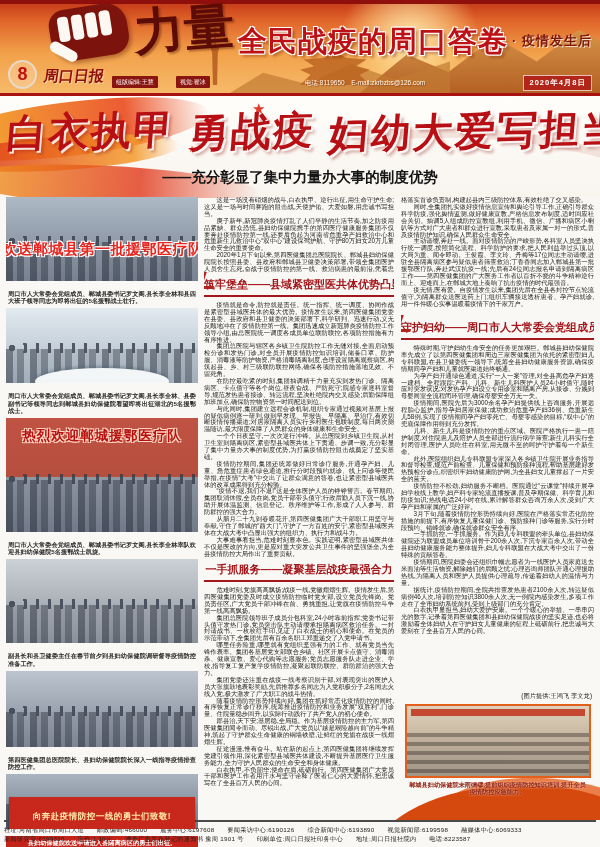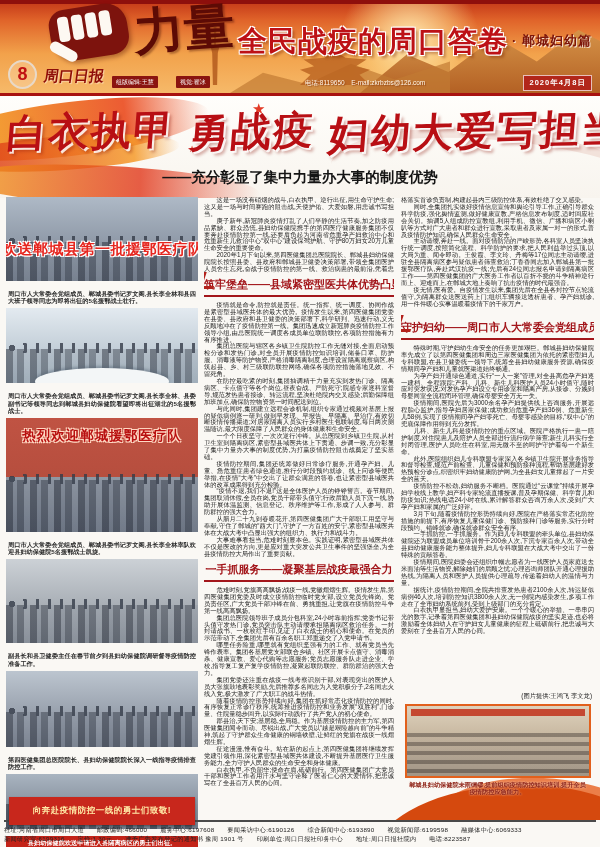--- a/index.html
+++ b/index.html
@@ -86,21 +86,21 @@
   .ph4{height:84px;background:linear-gradient(180deg,#ccd1d6,#8c939c);}
   .ph5{height:76px;background:linear-gradient(180deg,#bcc5cf,#7c8492);}
   .ph6{height:55px;background:linear-gradient(180deg,#a9b4c0,#6f7987);}
   .overlay-banner{position:absolute;left:-4px;bottom:26%;z-index:2;font-size:15px;font-weight:bold;
     color:#e6261f;white-space:nowrap;letter-spacing:.5px;
     text-shadow:1px 1px 0 #fff,-1px -1px 0 #fff,1px -1px 0 #fff,-1px 1px 0 #fff;}
   .banner3{position:absolute;top:9px;left:4px;right:4px;z-index:2;text-align:center;font-size:13.5px;
     font-weight:bold;color:#b80f0f;letter-spacing:1px;
     text-shadow:1px 1px 0 #ffd9c4,-1px -1px 0 #ffd9c4,1px -1px 0 #ffd9c4,-1px 1px 0 #ffd9c4;}
   .banner6{position:absolute;top:42%;left:3px;right:3px;z-index:2;background:#c8271c;color:#ffe9a6;
-    font-size:8.5px;font-weight:bold;text-align:center;padding:8px 0;letter-spacing:.5px;
+    font-size:8.5px;font-weight:bold;text-align:center;padding:14px 0;letter-spacing:.5px;
     box-shadow:0 1px 2px rgba(0,0,0,.4);}
   .photo-cap{font-size:6.2px;line-height:7.2px;color:#2b2b2b;font-weight:bold;text-align:justify;
     margin:1px 2px 4px 2px;}
   .redbar-cap{background:#c32318;color:#fff;font-size:6.2px;font-weight:bold;text-align:center;
     padding:3px 2px;margin-top:-2px;}
 
   
   .body-block{overflow:hidden;}
   .body-block p{margin:0;font-size:6.3px;line-height:6.9px;text-align:justify;color:#1c1c1c;text-indent:2em;}
   .body-block p.cont{text-indent:0;}
@@ -144,21 +144,21 @@
     <div class="top-strip"></div>
     <div class="fist">
       <span class="finger f1"></span>
         <span class="finger f2"></span>
       <span class="finger f3"></span>
         <span class="finger f4"></span>
       <span class="thumb"></span>
     </div>
     <div class="liliang">力量</div>
     <div class="slogan">
-      <span>全民战疫的周口答卷</span><span class="slogan-suffix">· 郸城妇幼篇</span>
+      <span>全民战疫的周口答卷</span><span class="slogan-suffix">· 疫情发生后</span>
     </div>
     <div class="page-num">8</div>
     <div class="paper-name">周口日报</div>
     <div class="chip editor">组版编辑:王慧</div>
     <div class="chip visual">视觉:翟冰</div>
     <div class="mast-contact">电话:8119650　E-mail:zkrbzbs@126.com</div>
     <div class="mast-date">2020年4月8日</div>
   </div>
 
   <div class="band">

